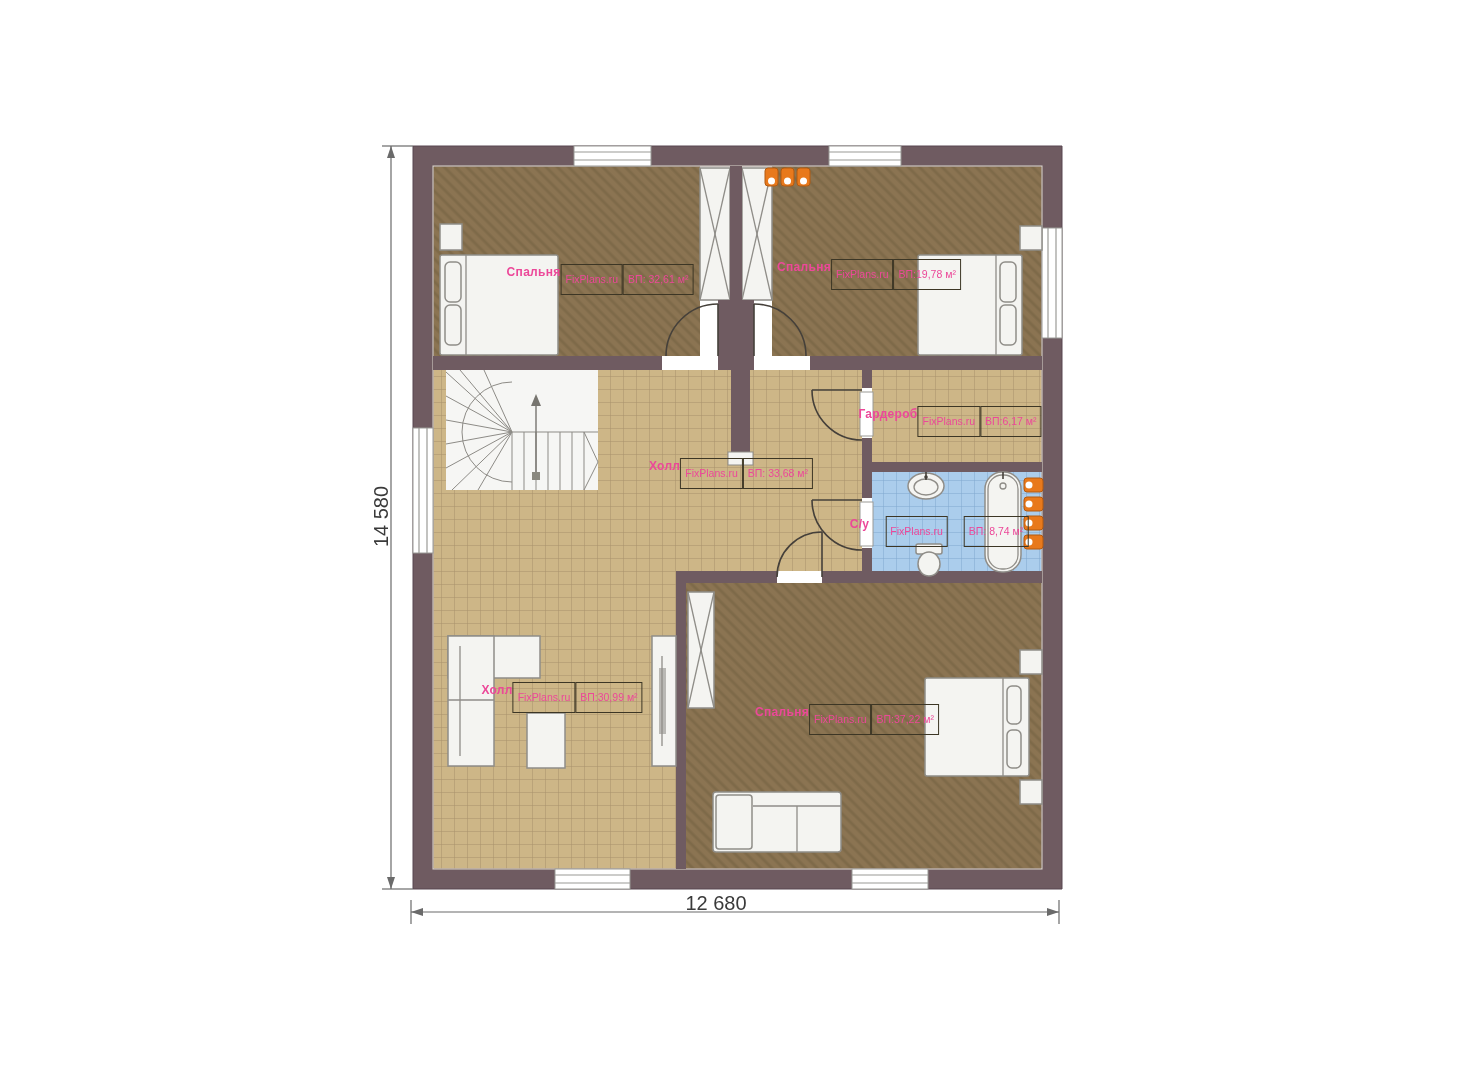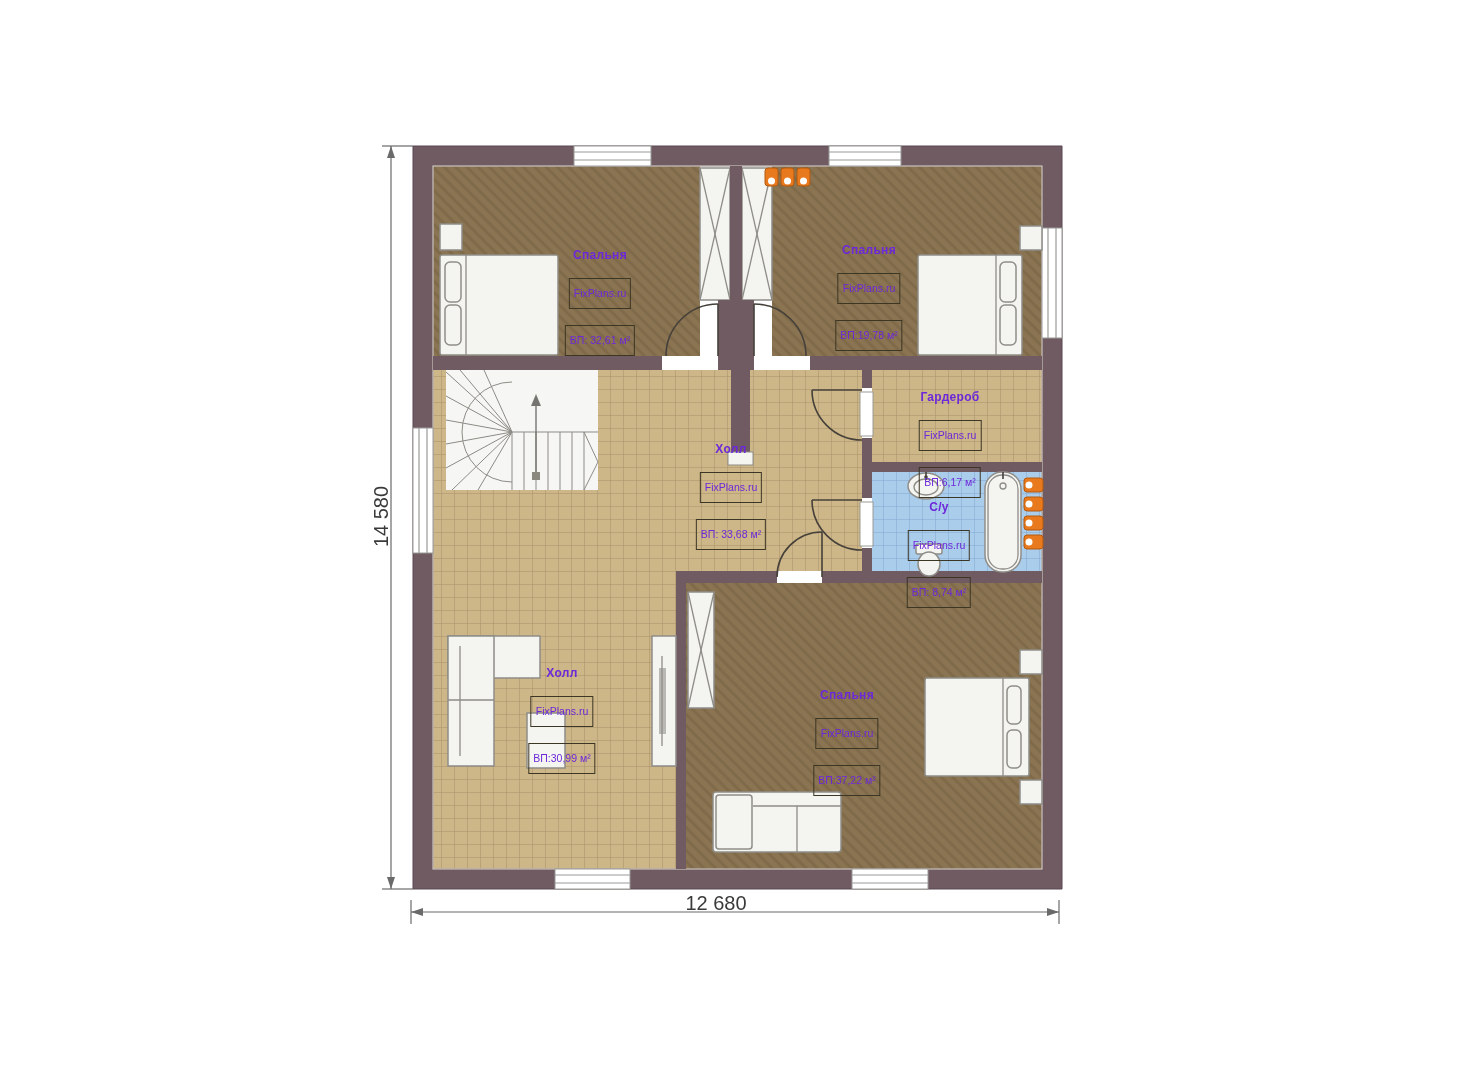--- a/index.html
+++ b/index.html
@@ -10,22 +10,22 @@
   svg.plan{position:absolute;left:0;top:0;}
   .furn{fill:#f4f4f1;stroke:#8f8d88;stroke-width:1.5;}
   .fline{stroke:#8f8d88;stroke-width:1.3;fill:none;}
   .door{stroke:#45403a;stroke-width:1.6;fill:none;}
   .winline{stroke:#9a9a96;stroke-width:1.2;fill:none;}
   .stair{stroke:#8d8b86;stroke-width:1;fill:none;}
   .dimline{stroke:#6a6a6a;stroke-width:1.2;fill:none;}
   .dimarrow{fill:#6a6a6a;}
   .room-label{
     position:absolute;transform:translateX(-50%);
-    display:flex;flex-direction:column;align-items:center;
-    color:#6d28d9;z-index:3;
+    display:flex;flex-direction:row;align-items:center;
+    color:#ec4899;z-index:3;
   }
   .room-name{font-weight:bold;font-size:12px;letter-spacing:.3px;white-space:nowrap;}
   .label-box{
     border:1px solid #3c3625;padding:8px 4px;margin-top:16px;
     font-size:10.5px;line-height:13px;white-space:nowrap;
   }
   .dim{position:absolute;color:#3a3a3a;font-size:20px;text-align:center;z-index:3;}
   .dim-left{left:336px;top:505px;width:90px;transform:rotate(-90deg);}
   .dim-bottom{left:656px;top:892px;width:120px;}
 </style>
@@ -328,21 +328,21 @@
     <div class="label-box">FixPlans.ru</div>
     <div class="label-box">ВП:6,17 м²</div>
   </div>
 
   <div class="room-label" style="left:731px;top:442px;">
     <div class="room-name">Холл</div>
     <div class="label-box">FixPlans.ru</div>
     <div class="label-box">ВП: 33,68 м²</div>
   </div>
 
-  <div class="room-label" style="left:939px;top:500px;">
+  <div class="room-label" style="left:939px;top:500px;gap:16px;">
     <div class="room-name">С/у</div>
     <div class="label-box">FixPlans.ru</div>
     <div class="label-box">ВП: 8,74 м²</div>
   </div>
 
   <div class="room-label" style="left:562px;top:666px;">
     <div class="room-name">Холл</div>
     <div class="label-box">FixPlans.ru</div>
     <div class="label-box">ВП:30,99 м²</div>
   </div>

